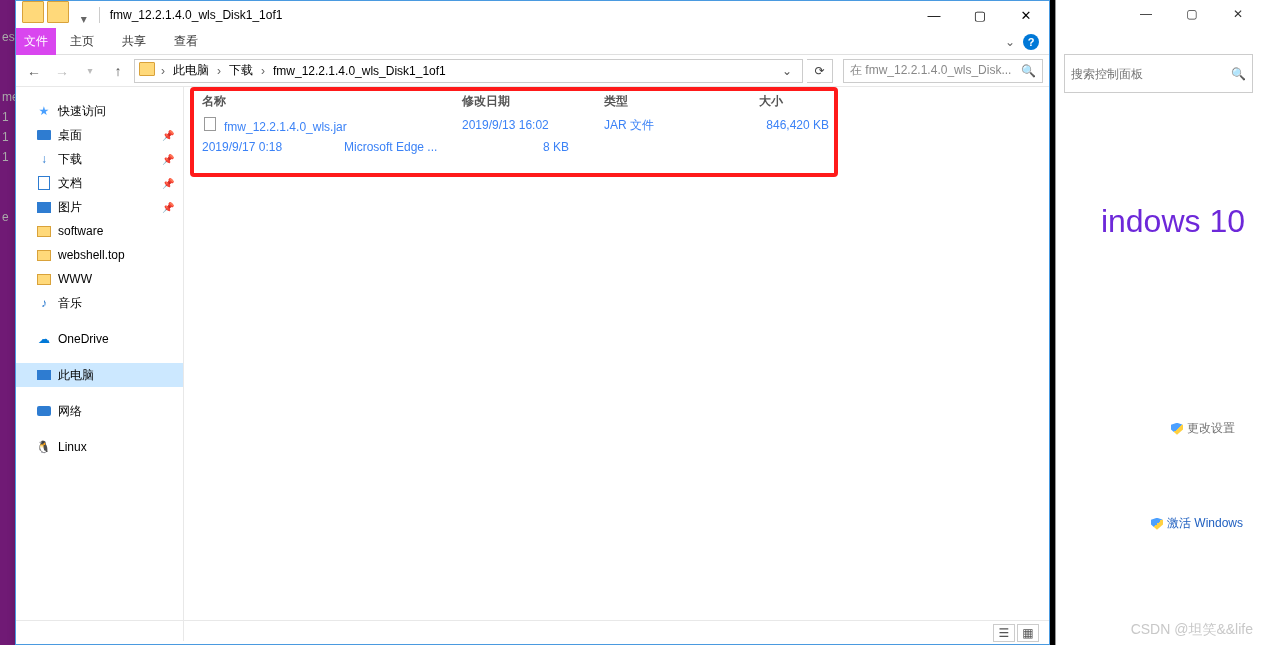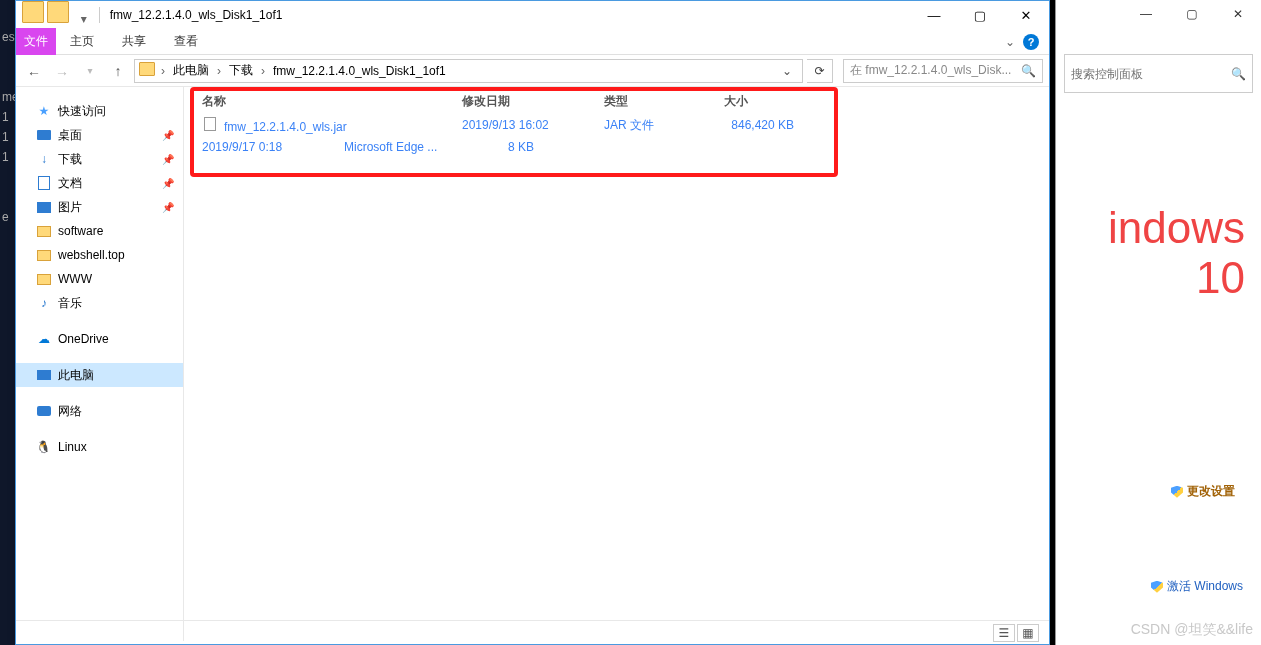--- a/index.html
+++ b/index.html
@@ -2,22 +2,22 @@
 <html><head>
 <meta charset="utf-8">
 <style>
 * { margin:0; padding:0; box-sizing:border-box; font-family:"Microsoft YaHei","Segoe UI",sans-serif; font-size:12px; }
 body { width:1261px; height:645px; background:#000; position:relative; overflow:hidden; }
 .bgwin { position:absolute; left:1055px; top:0; width:206px; height:645px; background:#fff; border-left:1px solid #999; }
 .bgwin .tbar { height:28px; display:flex; justify-content:flex-end; align-items:center; }
 .bgwin .tbar span { width:46px; text-align:center; color:#333; }
 .bgwin .search { margin:26px 8px 0 8px; height:39px; border:1px solid #ccc; display:flex; align-items:center; padding:0 6px; color:#888; }
 .bgwin .search input { border:none; outline:none; flex:1; color:#888; }
-.bgwin .win10 { margin-top:110px; text-align:right; padding-right:16px; color:#ef4444; font-size:44px; font-weight:300; }
-.bgwin .chg { margin-top:180px; text-align:right; padding-right:26px; color:#a16207;font-weight:bold; }
+.bgwin .win10 { margin-top:110px; text-align:right; padding-right:16px; color:#6d28d9; font-size:32px; font-weight:300; }
+.bgwin .chg { margin-top:180px; text-align:right; padding-right:26px; color:#737373; }
 .bgwin .act { margin-top:78px; text-align:right; padding-right:18px; color:#2060c0; }
 .shield { display:inline-block; width:12px; height:12px; background:linear-gradient(135deg,#4ca0ff 50%,#ffd040 50%); border-radius:1px; clip-path:polygon(50% 0,100% 15%,100% 55%,50% 100%,0 55%,0 15%); vertical-align:middle; margin-right:4px; }
 .csdn { position:absolute; right:8px; bottom:6px; color:#c8c8c8; font-size:14px; }
 .explorer { position:absolute; left:15px; top:0; width:1035px; height:645px; background:#fff; border:1px solid #4a9ae0; box-shadow:0 0 8px rgba(0,0,0,.2); }
 .titlebar { height:28px; display:flex; align-items:center; padding-left:6px; }
 .titlebar .qat span { display:inline-flex; width:22px; height:22px; align-items:center; justify-content:center; }
 .fico { width:16px; height:14px; background:#ffd97a; border:1px solid #d9a23a; border-radius:1px; display:inline-block; }
 .titlebar .sep { width:1px; height:16px; background:#ccc; margin:0 4px; }
 .titlebar .title { margin-left:6px; color:#000; }
 .winbtns { margin-left:auto; display:flex; }
@@ -53,27 +53,27 @@
 .musI { color:#2e7cd1; }
 .cloud { color:#0078d7; }
 .pcI { background:#2e7cd1; width:14px; height:10px; }
 .netI { background:#2e7cd1; width:14px; height:10px; border-radius:2px; }
 .tux { color:#000; }
 .spacer { height:12px; }
 .content { flex:1; position:relative; }
 .hlframe { position:absolute; left:6px; top:0; width:648px; height:90px; border:4px solid #ff1a1a; border-radius:4px; pointer-events:none; }
 .cols { display:flex; padding:6px 0 4px 18px; color:#555;font-weight:bold; }
 .cols > div { padding-right:10px; }
-.c1 { width:260px; } .c2 { width:142px; } .c3 { width:120px; } .c4 { width:70px; text-align:left; }
+.c1 { width:260px; } .c2 { width:142px; } .c3 { width:120px; } .c4 { width:70px; text-align:left;margin-left:35px; }
 .row { display:flex; align-items:center; height:22px; padding-left:18px; color:#3b82f6; }
 .row .c4 { text-align:right; }
 .ficon { width:16px; height:16px; margin-right:6px; display:inline-flex; align-items:center; justify-content:center; }
 .jar { background:#fff; border:1px solid #999; width:12px; height:14px; }
 .edge { background:radial-gradient(circle at 30% 30%,#3cc8a0,#0a6cda); width:14px; height:14px; border-radius:50%; }
-.leftstrip { position:absolute; left:0; top:0; width:15px; height:645px; background:#0f172a; color:#aaa; font-size:10px; padding-top:30px; }
+.leftstrip { position:absolute; left:0; top:0; width:15px; height:645px; background:#701a75; color:#aaa; font-size:10px; padding-top:30px; }
 .leftstrip div { height:20px; padding-left:2px; }
 .status { position:absolute; left:0; bottom:0; width:100%; height:24px; border-top:1px solid #e8e8e8; display:flex; align-items:center; padding:0 10px; color:#333; }
 .status .vbtns { margin-left:auto; display:flex; gap:2px; }
 .status .vbtns span { width:22px; height:18px; border:1px solid #ccc; display:inline-flex; align-items:center; justify-content:center; color:#555; }
 </style>
 </head>
 <body>
 
 <div class="leftstrip">
   <div>es</div>

